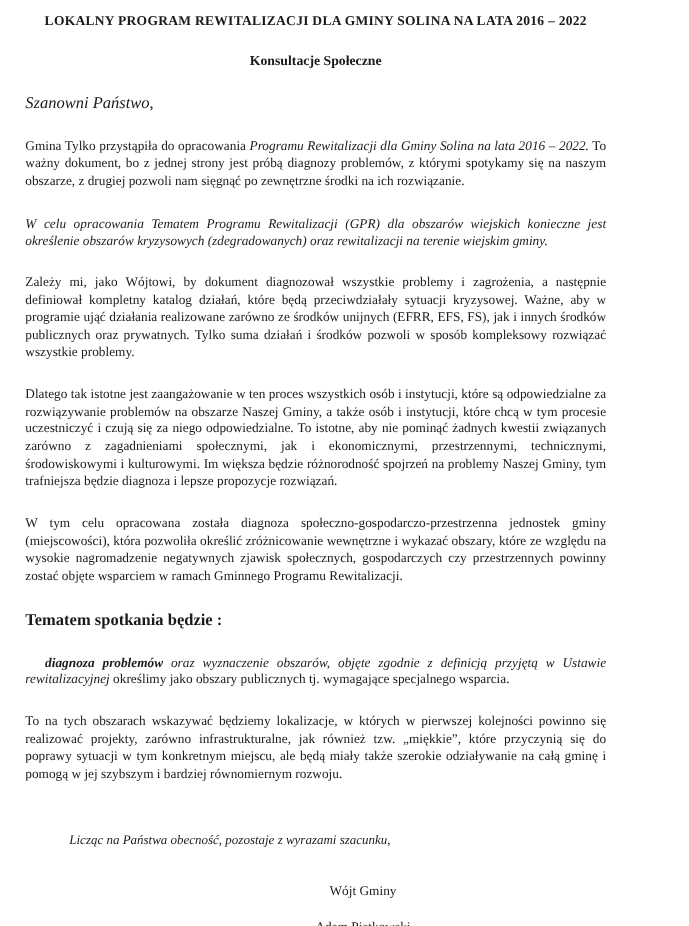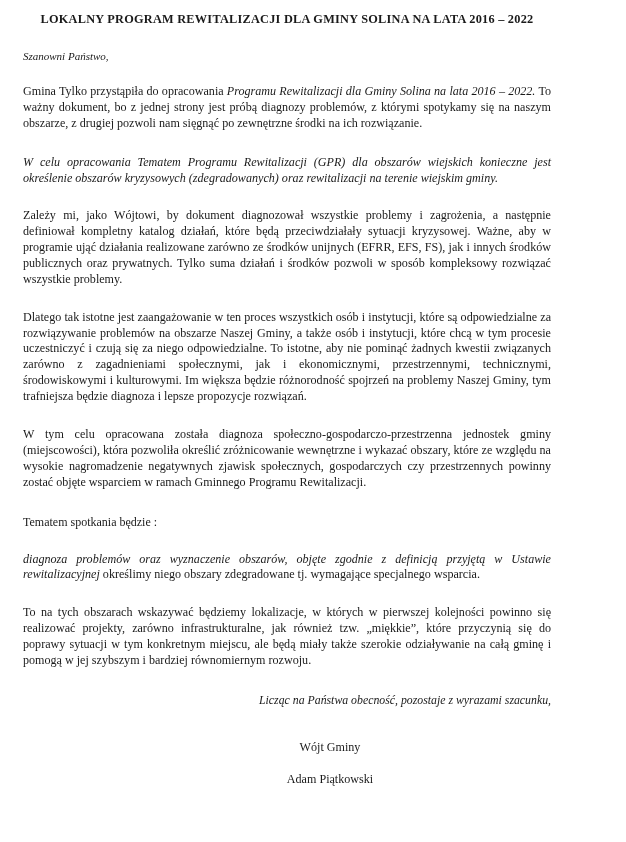--- a/index.html
+++ b/index.html
@@ -31,46 +31,46 @@
     white-space: nowrap;
   }
   .doc-subtitle {
     text-align: center;
     font-size: 12.5px;
     font-weight: bold;
     margin: 21px 0 0 0;
   }
   .salutation {
     font-style: italic;
-    font-size: 11px;
+    font-size: 15px;
     margin: 23px 0 0 0;
   }
   p.body-par {
     font-size: 12.1px;
     line-height: 1.315;
     text-align: justify;
     margin: 22px 0 0 0;
   }
   p.body-par.italic-par {
     font-style: italic;
     line-height: 1.33;
   }
   .it { font-style: italic; }
   .bd { font-weight: bold; }
-  .bdit { font-weight: normal; font-style: italic; }
+  .bdit { font-weight: bold; font-style: italic; margin-left: 18px; }
   .heading-par {
-    font-size: 12px;
-    font-weight: normal;
+    font-size: 15px;
+    font-weight: bold;
     margin: 24px 0 0 0;
   }
   .closing-line {
     font-style: italic;
     font-size: 11.8px;
-    text-align: right;
-    margin: 24px 0 0 0;
+    text-align: left;
+    margin: 44px 0 0 0;
     padding-left: 40px;
   }
   .sign-role {
     text-align: center;
     font-size: 12.1px;
     margin: 32px 0 0 0;
     padding-left: 86px;
   }
   .sign-name {
     text-align: center;
@@ -79,37 +79,38 @@
     padding-left: 86px;
   }
 </style>
 </head>
 <body>
 
 <div class="page">
 
   <h1 class="doc-title">LOKALNY PROGRAM REWITALIZACJI DLA GMINY SOLINA NA LATA 2016 – 2022</h1>
 
+  <h2 class="doc-subtitle">Konsultacje Społeczne</h2>
 
   <p class="salutation">Szanowni Państwo,</p>
 
   <p class="body-par"><span>Gmina Tylko  przystąpiła do opracowania </span><span class="it">Programu Rewitalizacji dla Gminy Solina na lata 2016 – 2022.</span><span> To ważny dokument, bo z jednej strony jest próbą diagnozy problemów, z którymi spotykamy się na naszym obszarze, z drugiej pozwoli nam sięgnąć po zewnętrzne środki na ich rozwiązanie.</span></p>
 
   <p class="body-par italic-par">W celu opracowania Tematem Programu Rewitalizacji  (GPR)  dla obszarów wiejskich konieczne jest określenie obszarów kryzysowych (zdegradowanych) oraz rewitalizacji na terenie wiejskim gminy.</p>
 
   <p class="body-par">Zależy mi, jako Wójtowi, by dokument diagnozował wszystkie problemy i zagrożenia, a następnie definiował kompletny katalog działań, które będą przeciwdziałały sytuacji kryzysowej. Ważne, aby w programie ująć działania realizowane zarówno ze środków unijnych (EFRR, EFS, FS), jak i innych środków publicznych oraz prywatnych. Tylko suma działań i środków pozwoli w sposób kompleksowy rozwiązać wszystkie problemy.</p>
 
   <p class="body-par">Dlatego tak istotne jest zaangażowanie w ten proces wszystkich osób i instytucji, które są odpowiedzialne za rozwiązywanie problemów na obszarze Naszej Gminy, a także osób i instytucji, które chcą w tym procesie uczestniczyć i czują się za niego odpowiedzialne. To istotne, aby nie pominąć żadnych kwestii związanych zarówno z zagadnieniami społecznymi, jak i ekonomicznymi, przestrzennymi, technicznymi, środowiskowymi i kulturowymi. Im większa będzie różnorodność spojrzeń na problemy Naszej Gminy, tym trafniejsza będzie diagnoza i lepsze propozycje rozwiązań.</p>
 
   <p class="body-par">W tym celu opracowana została diagnoza społeczno-gospodarczo-przestrzenna jednostek gminy (miejscowości), która pozwoliła określić zróżnicowanie wewnętrzne i wykazać obszary, które ze względu na wysokie nagromadzenie negatywnych zjawisk społecznych, gospodarczych czy przestrzennych powinny zostać objęte wsparciem w ramach Gminnego Programu Rewitalizacji.</p>
 
 
   <p class="heading-par">Tematem spotkania będzie :</p>
 
-  <p class="body-par"><span class="bdit">diagnoza  problemów</span><span class="it">  oraz wyznaczenie  obszarów,  objęte  zgodnie  z definicją  przyjętą  w Ustawie rewitalizacyjnej</span><span> określimy niego obszary zdegradowane tj. wymagające specjalnego wsparcia.</span></p>
+  <p class="body-par"><span class="bdit">diagnoza  problemów</span><span class="it">  oraz wyznaczenie  obszarów,  objęte  zgodnie  z definicją  przyjętą  w Ustawie rewitalizacyjnej</span><span> określimy jako obszary publicznych tj. wymagające specjalnego wsparcia.</span></p>
 
   <p class="body-par">To na tych obszarach wskazywać będziemy lokalizacje, w których w pierwszej kolejności powinno się realizować projekty, zarówno infrastrukturalne, jak również tzw. „miękkie”, które przyczynią się do poprawy sytuacji w tym konkretnym miejscu, ale będą miały także szerokie odziaływanie na całą gminę i pomogą w jej szybszym i bardziej równomiernym rozwoju.</p>
 
   <p class="closing-line">Licząc na Państwa obecność, pozostaje z wyrazami szacunku,</p>
 
   <p class="sign-role">Wójt Gminy</p>
 
   <p class="sign-name">Adam Piątkowski</p>
 
 </div>

